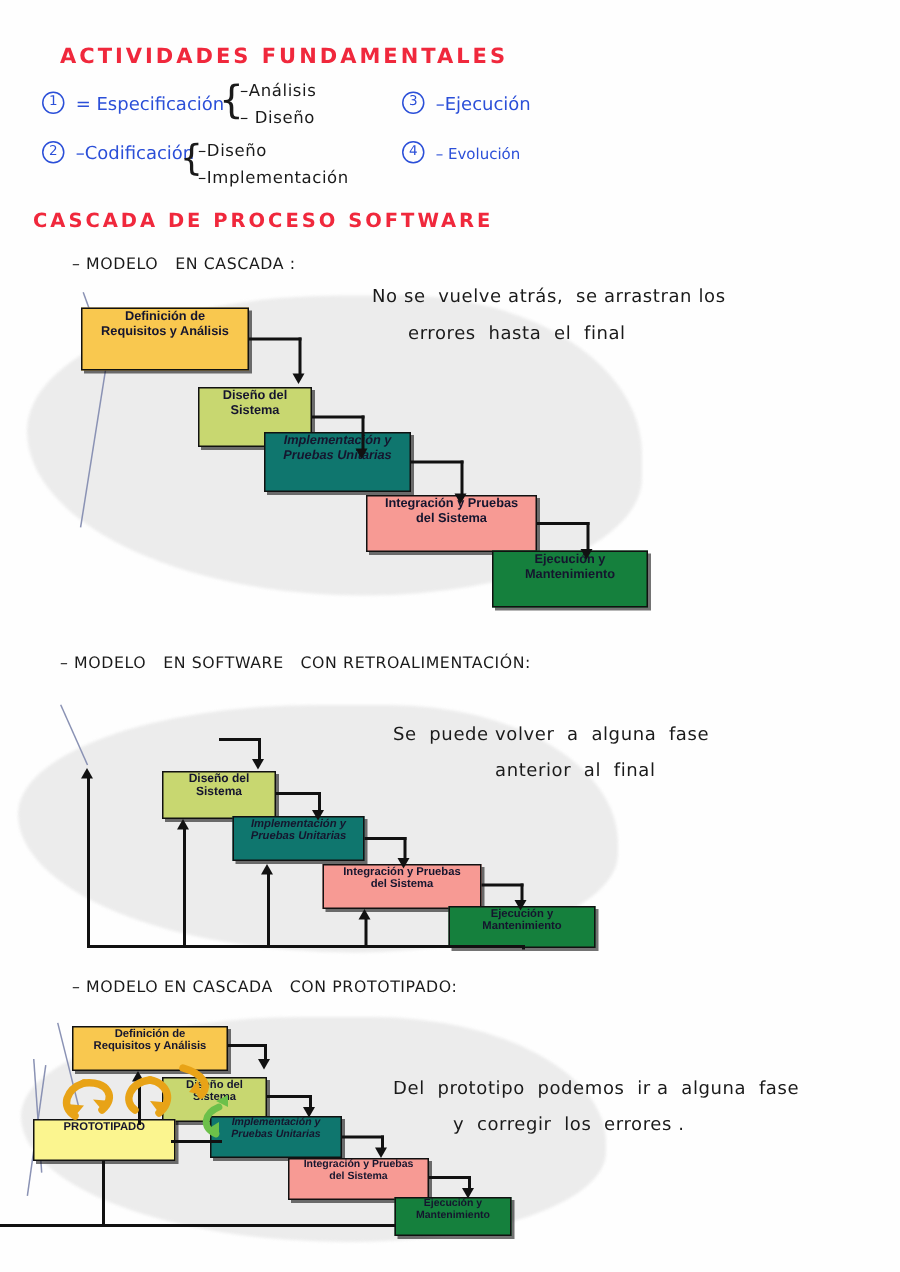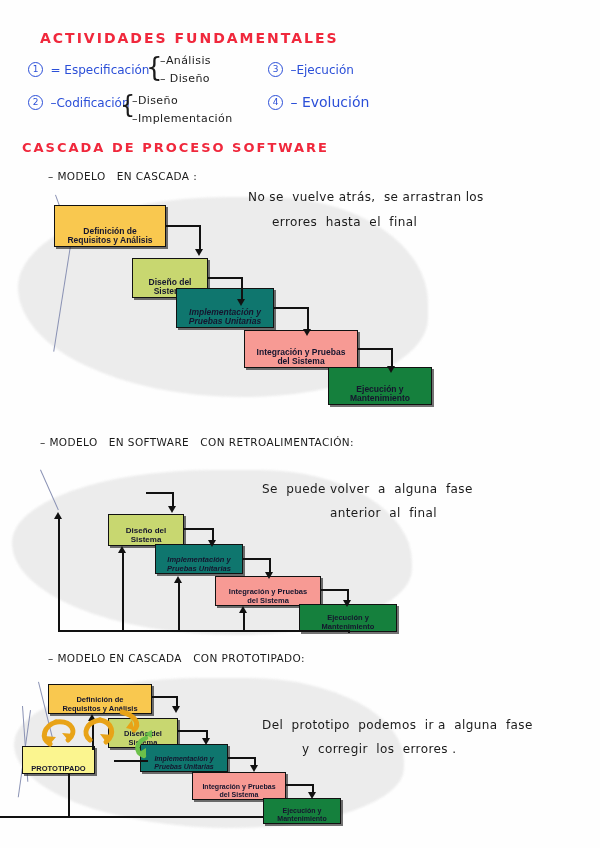--- a/index.html
+++ b/index.html
@@ -21,21 +21,21 @@
   .circnum{display:inline-block;width:13px;height:13px;line-height:12px;
            border:1.3px solid #2b4fd8;border-radius:50%;text-align:center;
            font-size:9px;color:#2b4fd8;vertical-align:middle;
            font-family:"DejaVu Sans",sans-serif;}
 
   
   .diagram{position:absolute;}
   .blob{position:absolute;background:#e9e9e9;opacity:.85;filter:blur(1px);}
 
   .nodebox{position:absolute;box-sizing:border-box;border:1.6px solid #111;
-           display:flex;align-items:flex-end;justify-content:center;
+           display:flex;align-items:flex-start;justify-content:center;
            text-align:center;line-height:1.12;color:#15152e;
            font-family:"Liberation Sans",sans-serif;font-weight:bold;
            box-shadow:2px 2px 0 rgba(0,0,0,.55);}
   .c-yellow{background:#f9c84f;}
   .c-green {background:#c8d770;}
   .c-blue  {background:#0f766e;font-style:italic;}
   .c-red   {background:#f79a94;}
   .c-purple{background:#15803d;}
   .c-proto {background:#fbf58f;}
 
@@ -77,21 +77,21 @@
   <div class="abs hand" style="left:132px;top:112px;font-size:11px;">–Implementación</div>
   <div class="abs hand" style="left:120px;top:93px;font-size:24px;line-height:24px;color:#1a1a1a;">{</div>
 
   <div class="abs" style="left:268px;top:60px;">
     <span class="circnum">3</span>
     <span class="hand-blue" style="font-size:12px;margin-left:3px;">–Ejecución</span>
   </div>
 
   <div class="abs" style="left:268px;top:93px;">
     <span class="circnum">4</span>
-    <span class="hand-blue" style="font-size:14px;margin-left:3px;">– Evolución</span>
+    <span class="hand-blue" style="font-size:10px;margin-left:3px;">– Evolución</span>
   </div>
 
   <div class="abs hand-red" style="left:22px;top:140px;font-size:13px;">CASCADA   DE   PROCESO   SOFTWARE</div>
 
   <div class="abs hand" style="left:48px;top:170px;font-size:10.5px;">– MODELO   EN CASCADA :</div>
 
   <div class="diagram" style="left:0px;top:185px;width:470px;height:225px;">
     <div class="blob" style="left:18px;top:12px;width:410px;height:200px;border-radius:52% 40% 46% 56%/46% 54% 40% 56%;"></div>
     <div class="thinline" style="left:55px;top:10px;height:42px;transform:rotate(-20deg);"></div>
     <div class="thinline" style="left:72px;top:48px;height:120px;transform:rotate(9deg);"></div>
@@ -216,21 +216,21 @@
 Pruebas Unitarias</span>
     </div>
     <div class="nodebox c-red" style="left:192px;top:96px;width:94px;height:28px;font-size:7px;">
       <span style="white-space:pre-line">Integración y Pruebas
 del Sistema</span>
     </div>
     <div class="nodebox c-purple" style="left:263px;top:122px;width:78px;height:26px;font-size:7px;">
       <span style="white-space:pre-line">Ejecución y
 Mantenimiento</span>
     </div>
-    <div class="nodebox c-proto" style="left:22px;top:70px;width:73px;height:28px;font-size:7.5px;">
+    <div class="nodebox c-proto" style="left:22px;top:70px;width:95px;height:28px;font-size:7.5px;">
       <span style="white-space:pre-line">PROTOTIPADO</span>
     </div>
 
     <div class="ln h" style="left:152px;top:20px;width:26px;"></div>
     <div class="ln v" style="left:176px;top:20px;height:12px;"></div>
     <div class="arw down" style="left:172px;top:30px;"></div>
 
     <div class="ln h" style="left:178px;top:54px;width:30px;"></div>
     <div class="ln v" style="left:206px;top:54px;height:10px;"></div>
     <div class="arw down" style="left:202px;top:62px;"></div>

